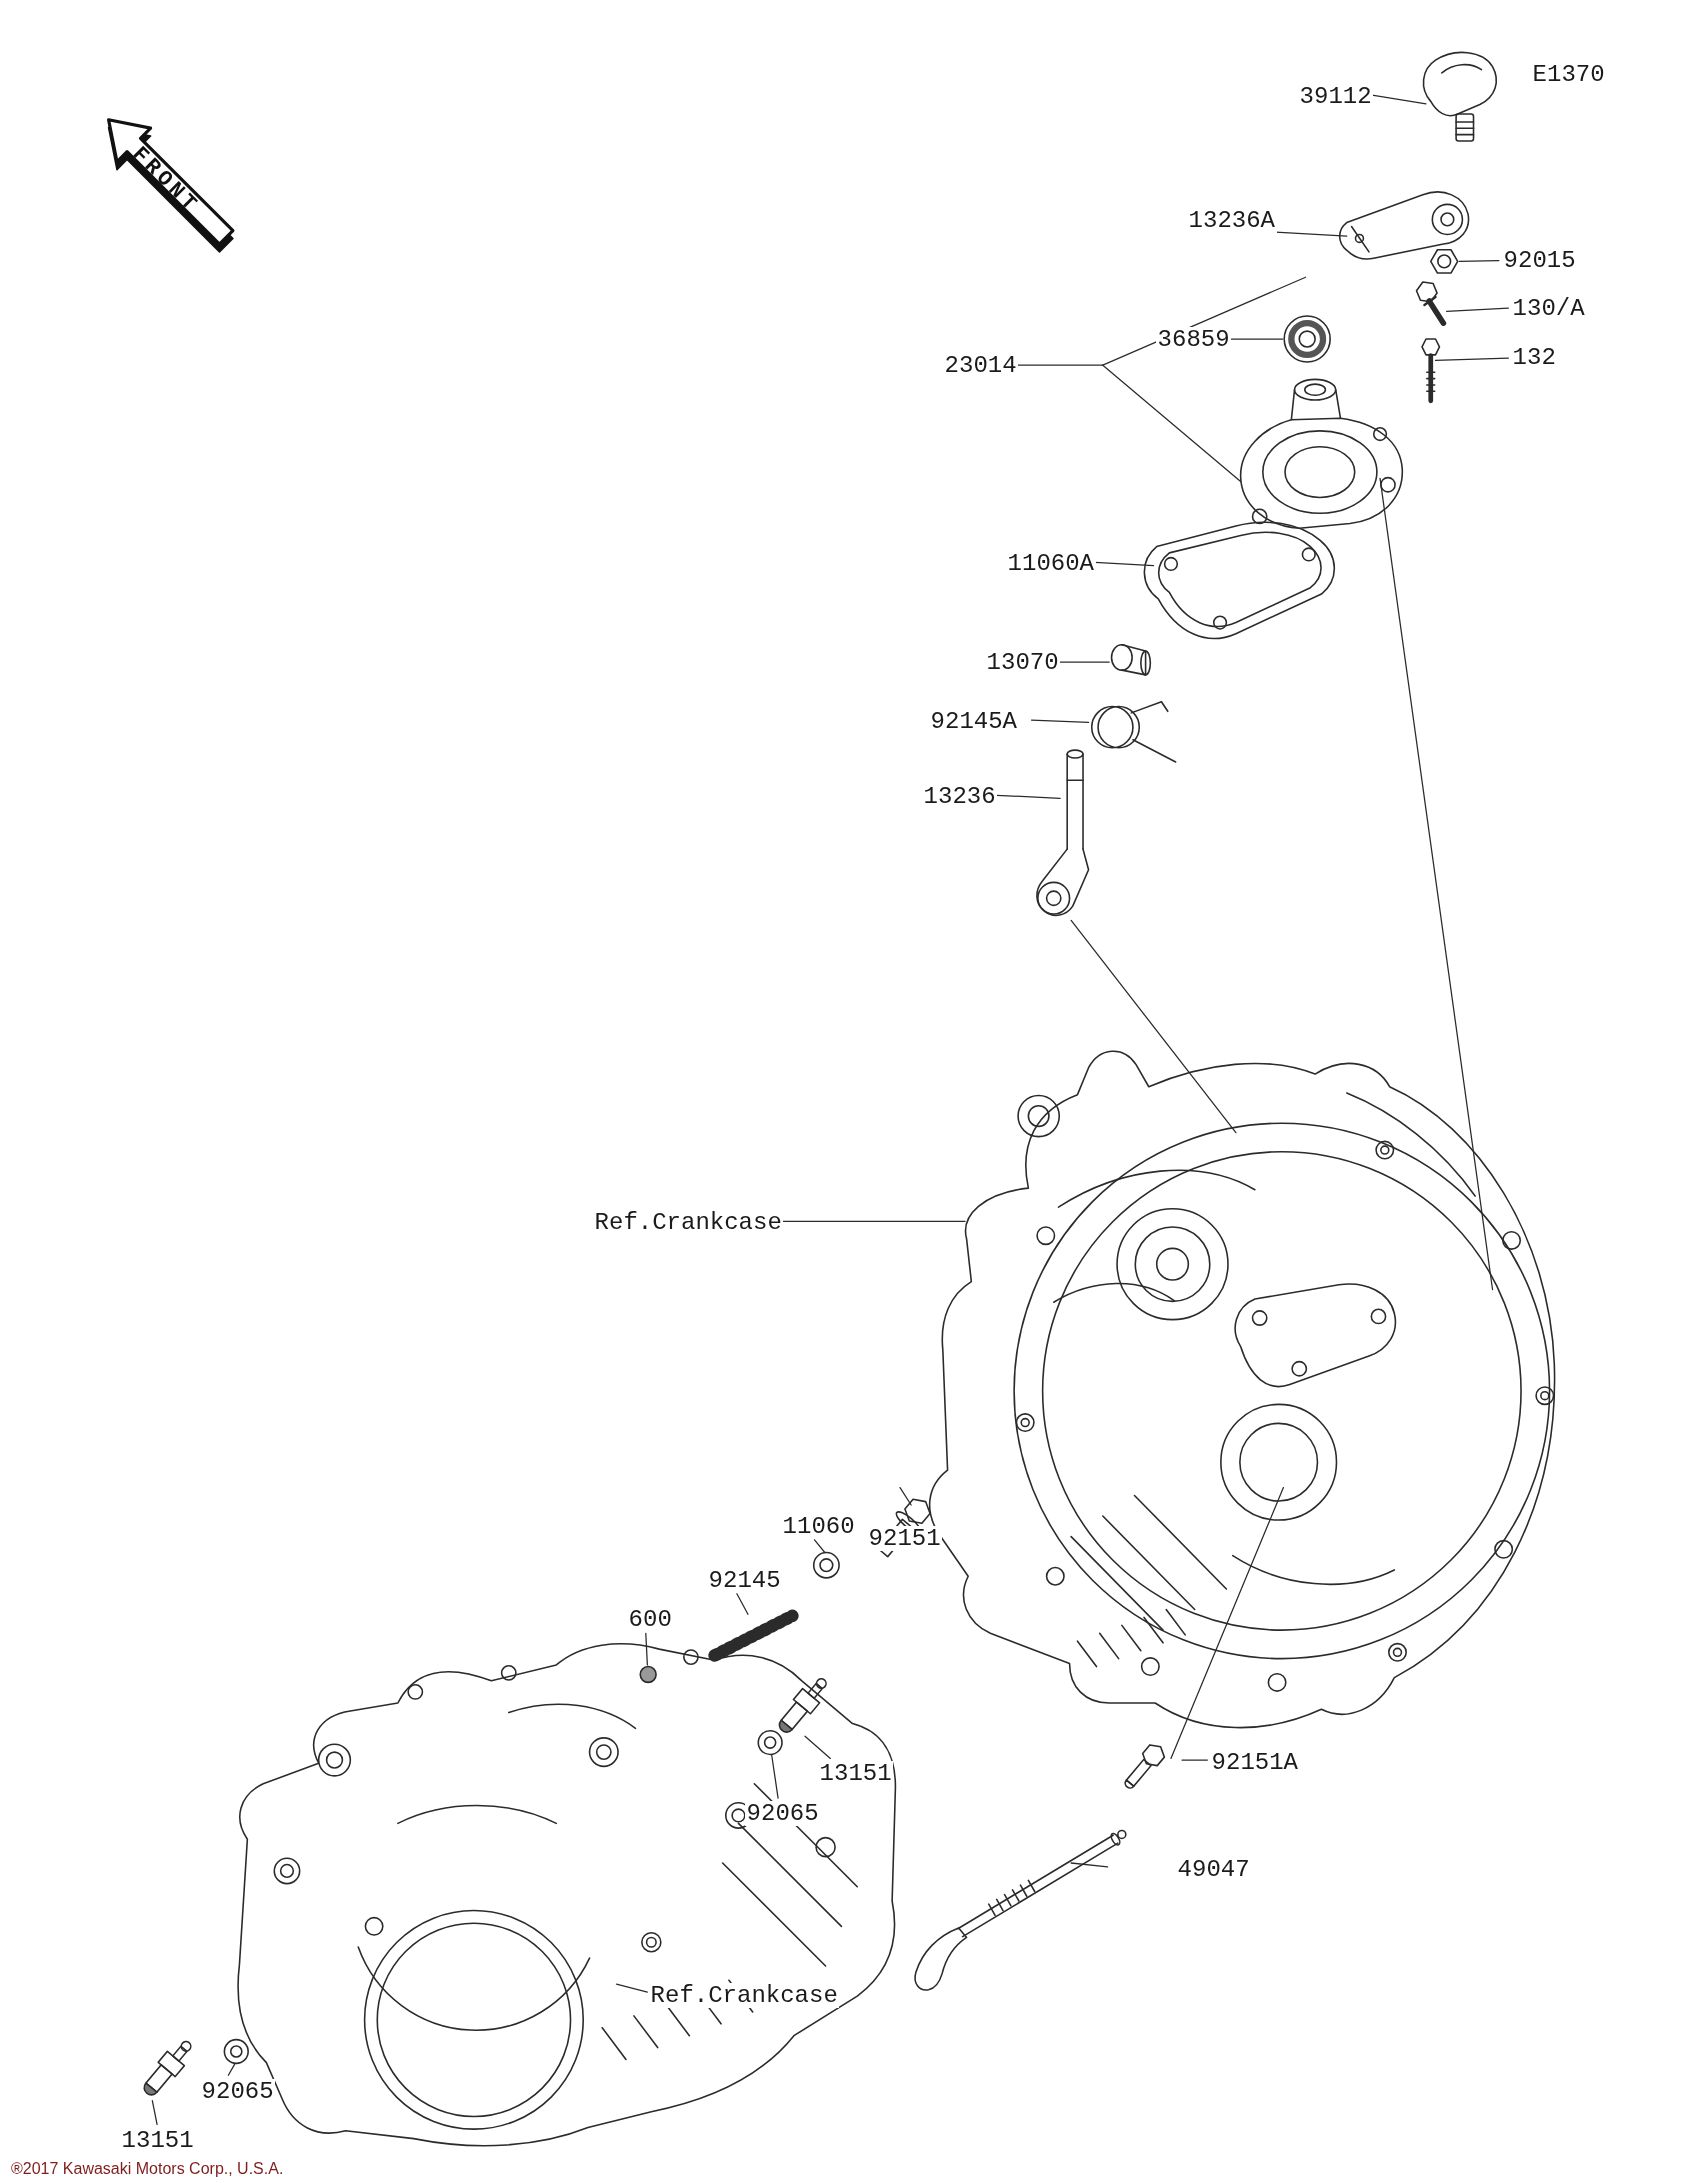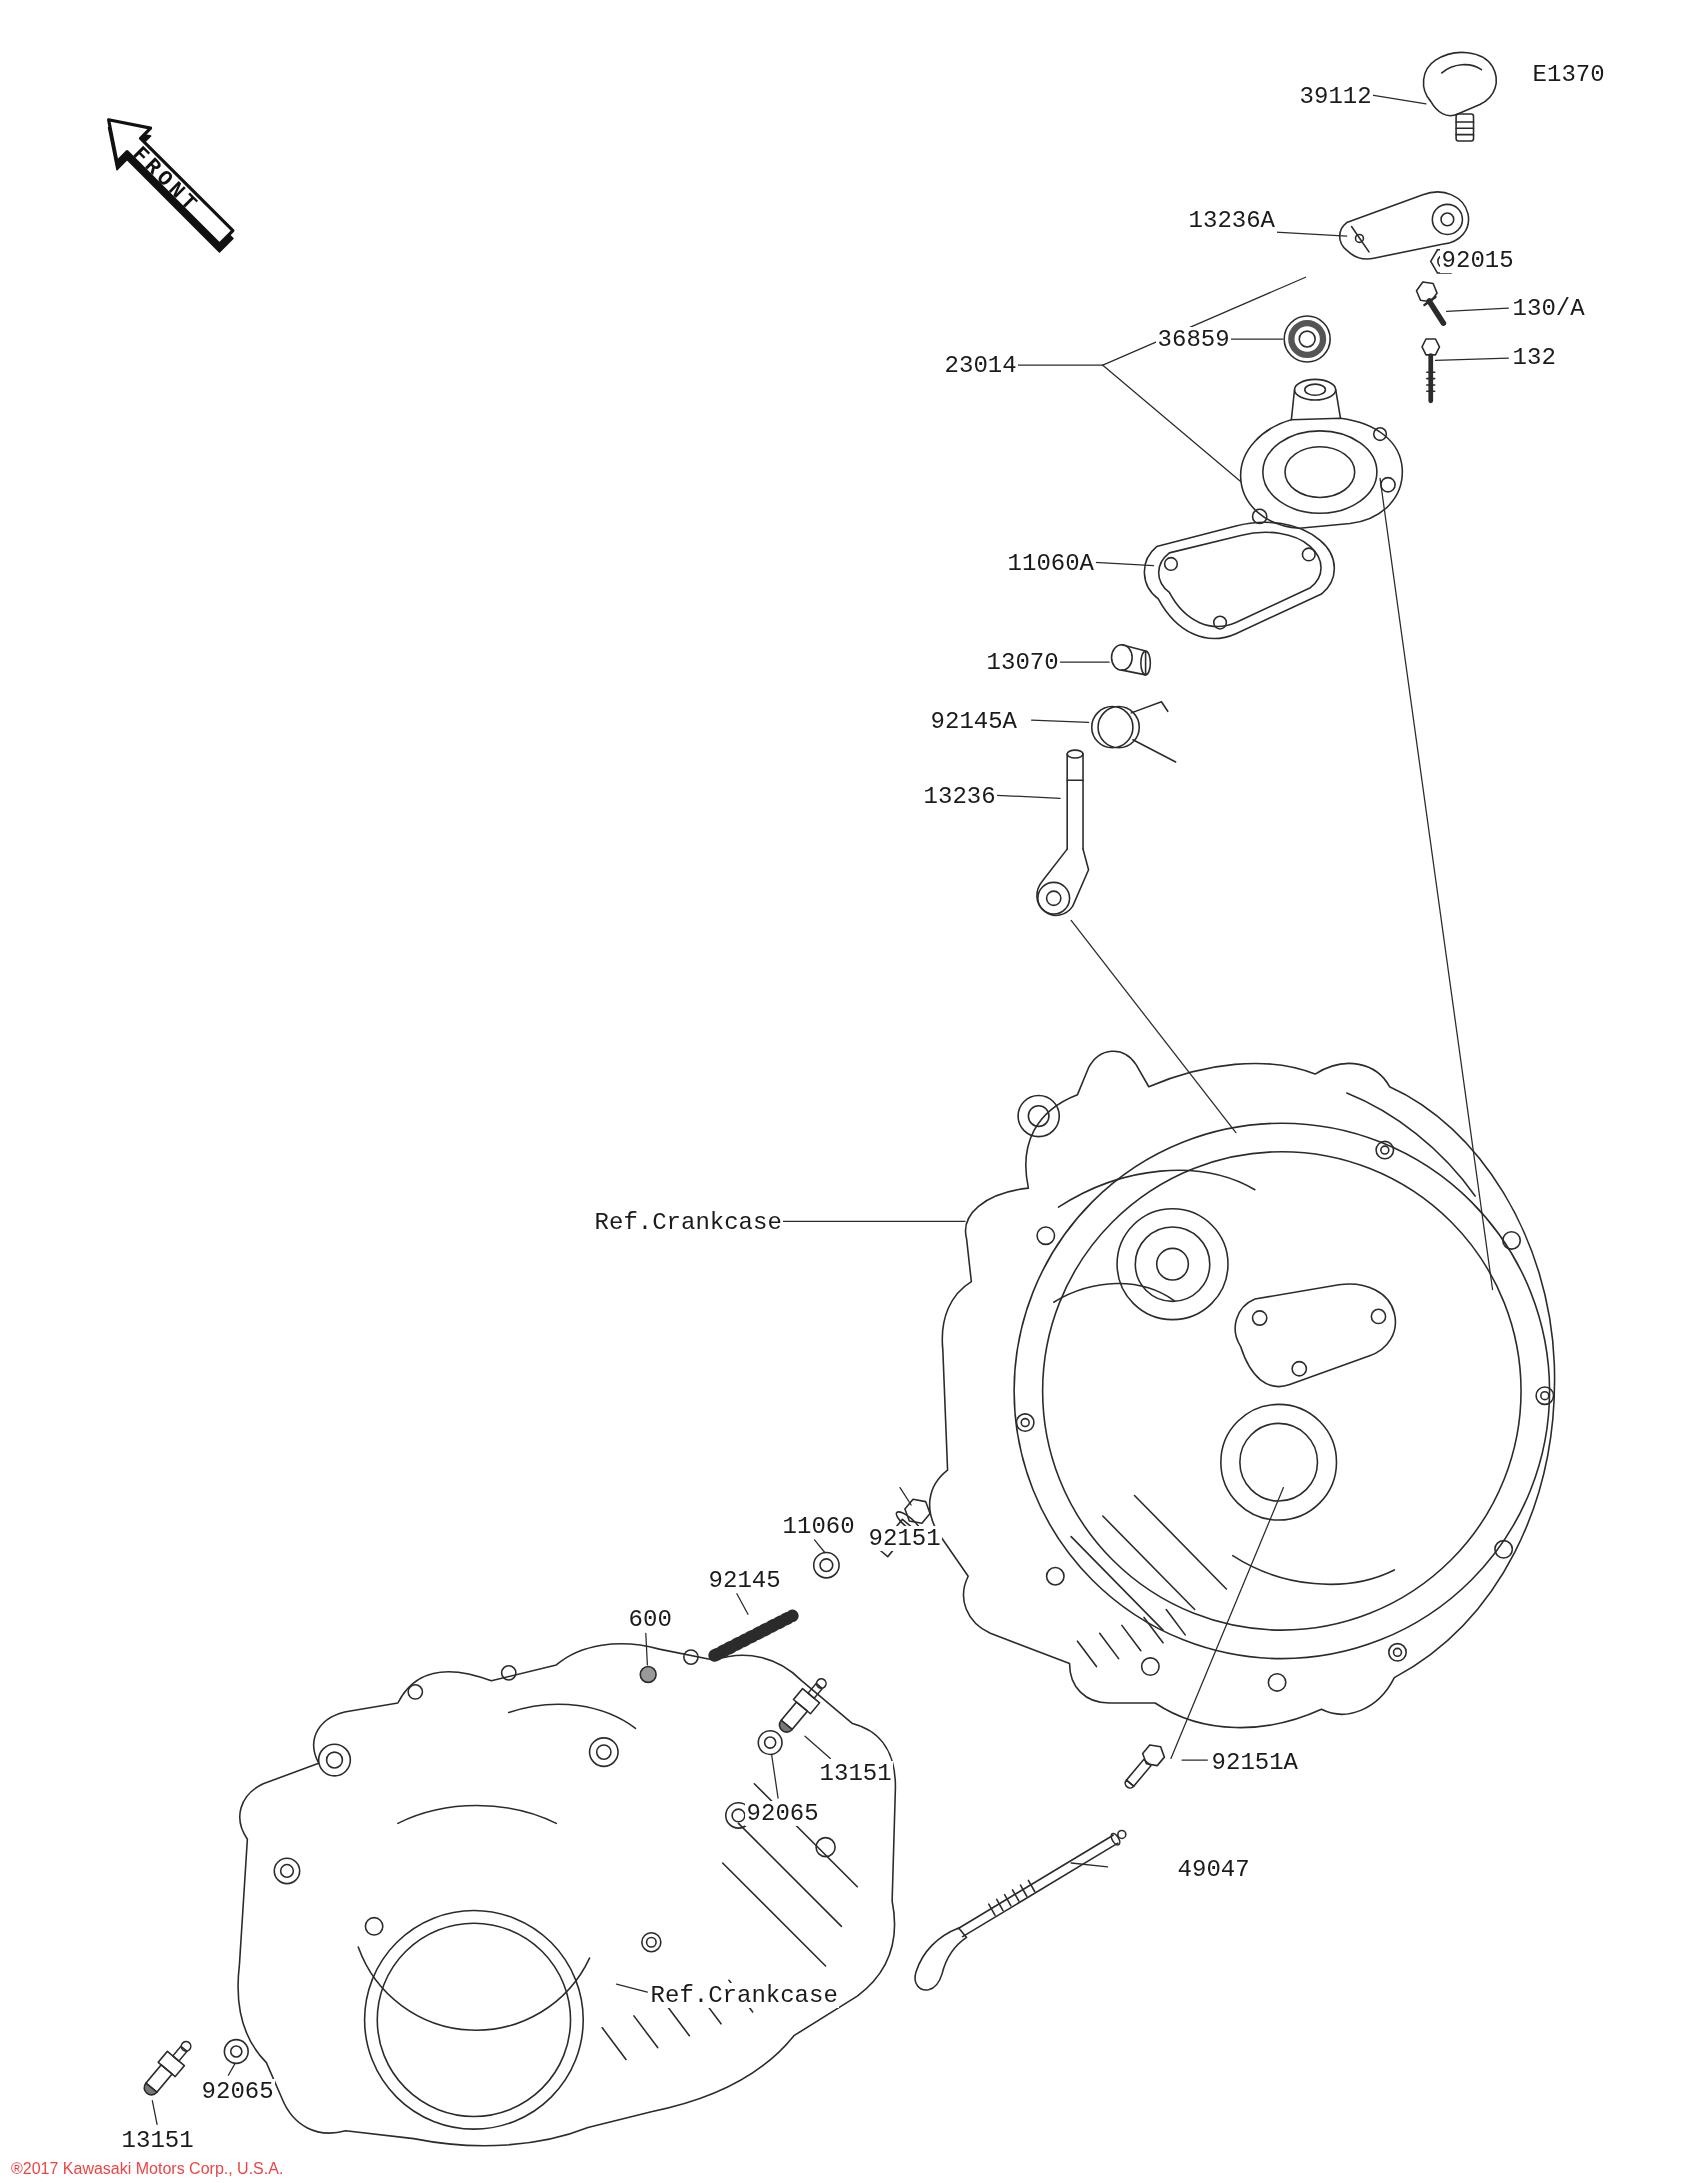--- a/index.html
+++ b/index.html
@@ -16,21 +16,21 @@
     font:24px "Liberation Mono", monospace;
     color:#1b1b1b;
     background:#fff;
     padding:0 1.6px;
     white-space:nowrap;
     line-height:25px;
   }
   .copyright{
     position:absolute;
     font:16px "Liberation Sans", sans-serif;
-    color:#ef4444;
+    color:#7f1d1d;
     white-space:nowrap;
   }
 </style>
 </head>
 <body>
 
 <div id="canvas">
 
   <svg width="1690" height="2183" viewBox="0 0 2133 2756">
     <g stroke="#2b2b2b" fill="none" stroke-width="2" stroke-linecap="round" stroke-linejoin="round">
@@ -283,21 +283,21 @@
         <line x1="1620" y1="1878" x2="1478" y2="2220"></line>
         <line x1="1352" y1="1162" x2="1560" y2="1430"></line>
         <line x1="1742" y1="604" x2="1884" y2="1628"></line>
       </g>
     </g>
   </svg>
 
   <span class="lbl" style="left:1531px;top:62px">E1370</span>
   <span class="lbl" style="left:1298px;top:84px">39112</span>
   <span class="lbl" style="left:1187px;top:208px">13236A</span>
-  <span class="lbl" style="left:1440px;top:248px">92015</span>
+  <span class="lbl" style="left:1502px;top:248px">92015</span>
   <span class="lbl" style="left:1511px;top:296px">130/A</span>
   <span class="lbl" style="left:1156px;top:327px">36859</span>
   <span class="lbl" style="left:1511px;top:345px">132</span>
   <span class="lbl" style="left:943px;top:353px">23014</span>
   <span class="lbl" style="left:1006px;top:551px">11060A</span>
   <span class="lbl" style="left:985px;top:650px">13070</span>
   <span class="lbl" style="left:929px;top:709px">92145A</span>
   <span class="lbl" style="left:922px;top:784px">13236</span>
   <span class="lbl" style="left:593px;top:1210px">Ref.Crankcase</span>
   <span class="lbl" style="left:867px;top:1526px">92151</span>

